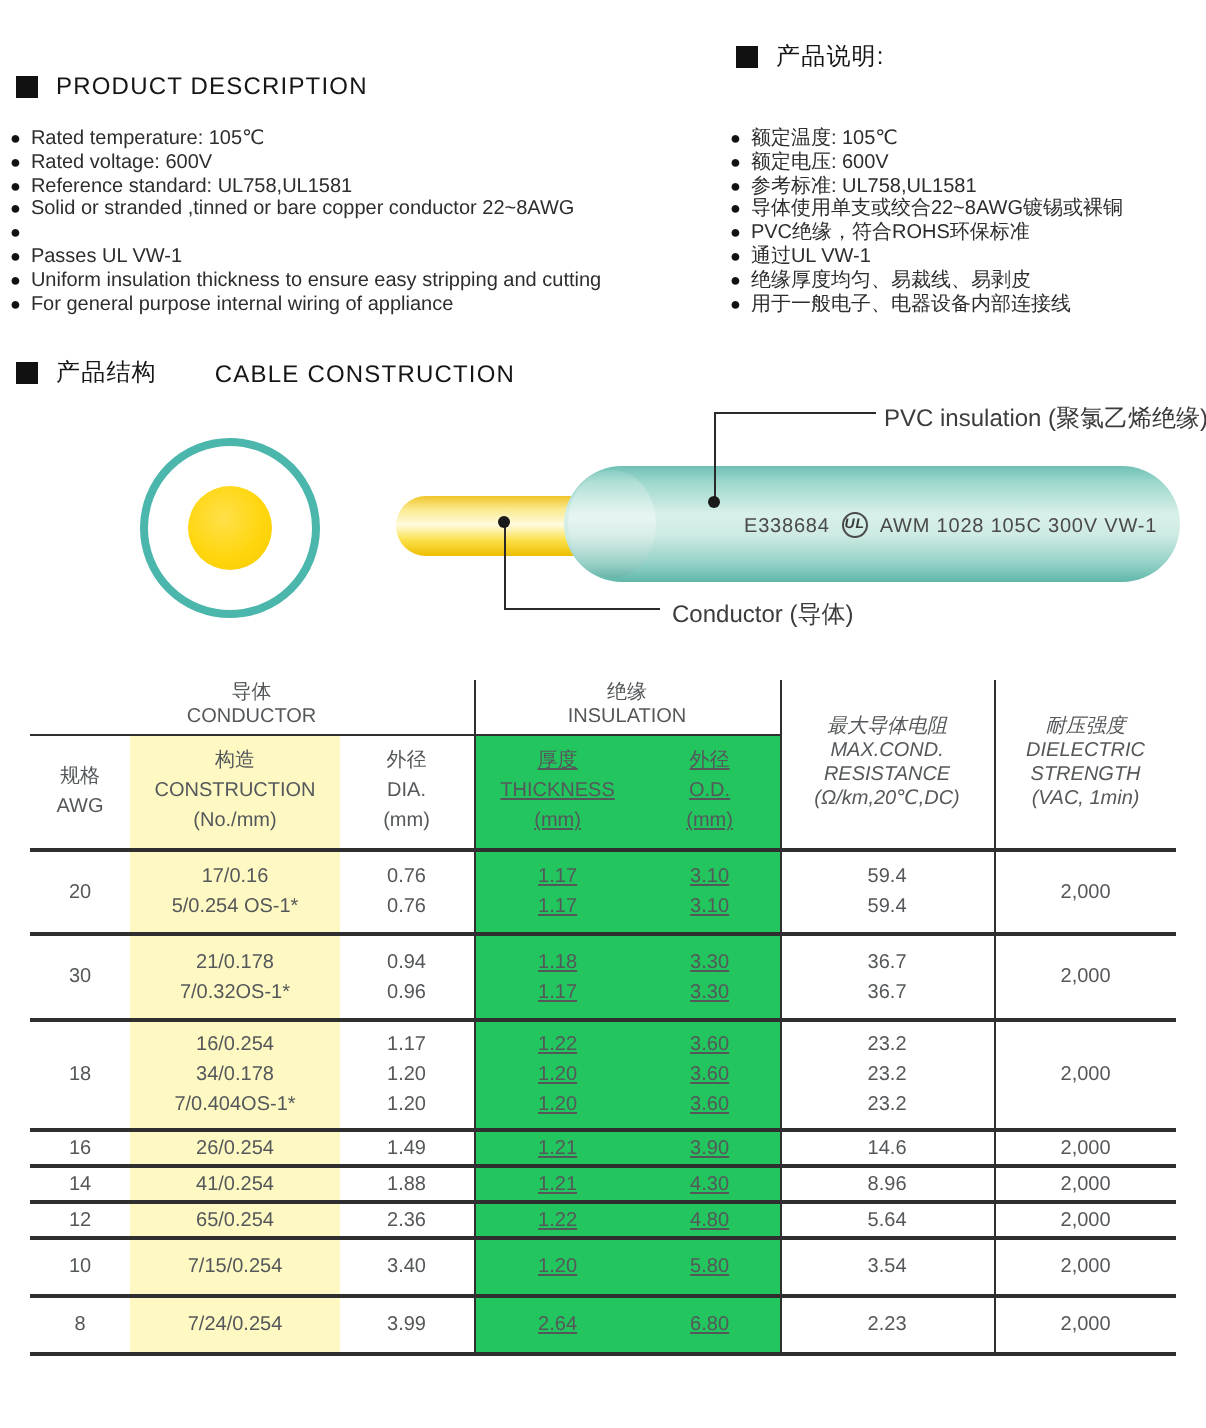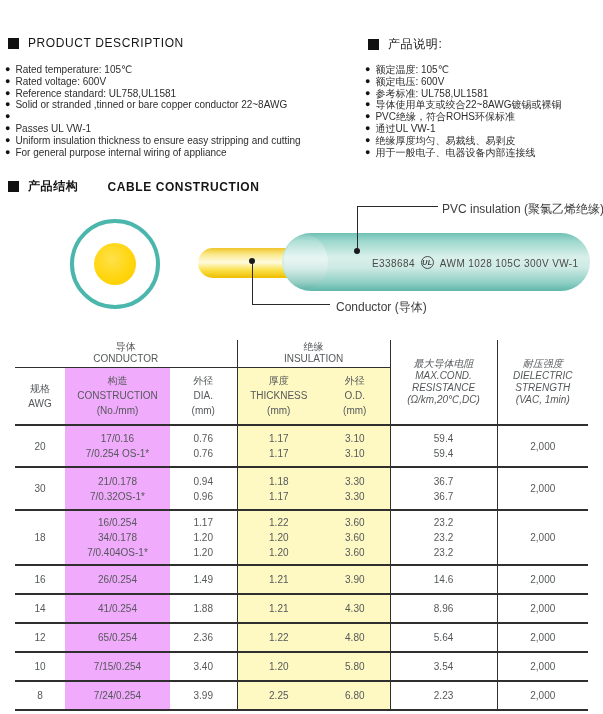--- a/index.html
+++ b/index.html
@@ -46,24 +46,24 @@
   .spec { position:absolute; left:15px; top:340px; width:573px;
     border-collapse:collapse; table-layout:fixed; font-size:10px; color:#55585a; }
   .spec th, .spec td { font-weight:normal; text-align:center; vertical-align:middle; padding:0; line-height:15px; }
   .spec .grp-row th { height:27px; line-height:12px; }
   .spec .sub-row th { height:58px; border-bottom:2px solid #2f2f2f; line-height:15px; }
   .spec .grp-u { border-bottom:1px solid #2f2f2f; }
   .spec .vl { border-left:1.5px solid #2f2f2f; }
   .spec .span2 { border-bottom:2px solid #2f2f2f; line-height:14px;font-style:italic; }
   .spec tbody td { border-top:2px solid #2f2f2f; }
   .spec tbody tr:last-child td { border-bottom:2px solid #2f2f2f; }
-  .yellow { background:#f0abfc;margin-top:22px; }
-  .blue { background:#fef9c3; }
+  .yellow { background:#fef9c3;margin-top:22px; }
+  .blue { background:#22c55e;text-decoration:underline; }
   .h42 td { height:42px; } .h43 td { height:43px; } .h55 td { height:55px; }
-  .h30 td { height:29px; } .h29 td { height:29px; }
+  .h30 td { height:18px; } .h29 td { height:29px; }
 </style>
 </head>
 <body>
 
 <div class="page">
 
   <div class="sec-title" style="left:8px; top:36px;">
     <span class="sq"></span>
     <span>PRODUCT DESCRIPTION</span>
   </div>
@@ -94,21 +94,21 @@
     <li>
         <span class="dot">●</span>
         <span>Uniform insulation thickness to ensure easy stripping and cutting</span>
       </li>
     <li>
         <span class="dot">●</span>
         <span>For general purpose internal wiring of appliance</span>
       </li>
   </ul>
 
-  <div class="sec-title" style="left:368px; top:36px;">
+  <div class="sec-title" style="left:368px; top:20px;">
     <span class="sq"></span>
     <span>产品说明:</span>
   </div>
   <ul class="blist" style="left:365px; top:64px; width:235px;">
     <li>
         <span class="dot">●</span>
         <span>额定温度: 105℃</span>
       </li>
     <li>
         <span class="dot">●</span>
@@ -133,21 +133,21 @@
     <li>
         <span class="dot">●</span>
         <span>绝缘厚度均匀、易裁线、易剥皮</span>
       </li>
     <li>
         <span class="dot">●</span>
         <span>用于一般电子、电器设备内部连接线</span>
       </li>
   </ul>
 
-  <div class="sec-title" style="left:8px; top:178px;font-weight:bold;">
+  <div class="sec-title" style="left:8px; top:178px;">
     <span class="sq"></span>
     <span>产品结构</span>
     <span class="en-gap">CABLE CONSTRUCTION</span>
   </div>
 
   <div class="cross-outer"></div>
   <div class="cross-inner"></div>
   <div class="conductor-rod"></div>
   <div class="insulation-body"></div>
   <div class="cable-print">
@@ -224,21 +224,21 @@
           <div>O.D.</div>
           <div>(mm)</div>
         </th>
       </tr>
     </thead>
     <tbody>
       <tr class="h42">
         <td>20</td>
         <td class="yellow">
           <div>17/0.16</div>
-            <div>7/0.254 OS-1*</div>
+            <div>5/0.254 OS-1*</div>
         </td>
         <td>
           <div>0.76</div>
             <div>0.76</div>
         </td>
         <td class="blue vl">
           <div>1.17</div>
             <div>1.17</div>
         </td>
         <td class="blue">
@@ -337,21 +337,21 @@
         <td>3.40</td>
         <td class="blue vl">1.20</td>
         <td class="blue">5.80</td>
         <td class="vl">3.54</td>
         <td class="vl">2,000</td>
       </tr>
       <tr class="h29">
         <td>8</td>
         <td class="yellow">7/24/0.254</td>
         <td>3.99</td>
-        <td class="blue vl">2.25</td>
+        <td class="blue vl">2.64</td>
         <td class="blue">6.80</td>
         <td class="vl">2.23</td>
         <td class="vl">2,000</td>
       </tr>
     </tbody>
   </table>
 
 </div>
 
 </body></html>

